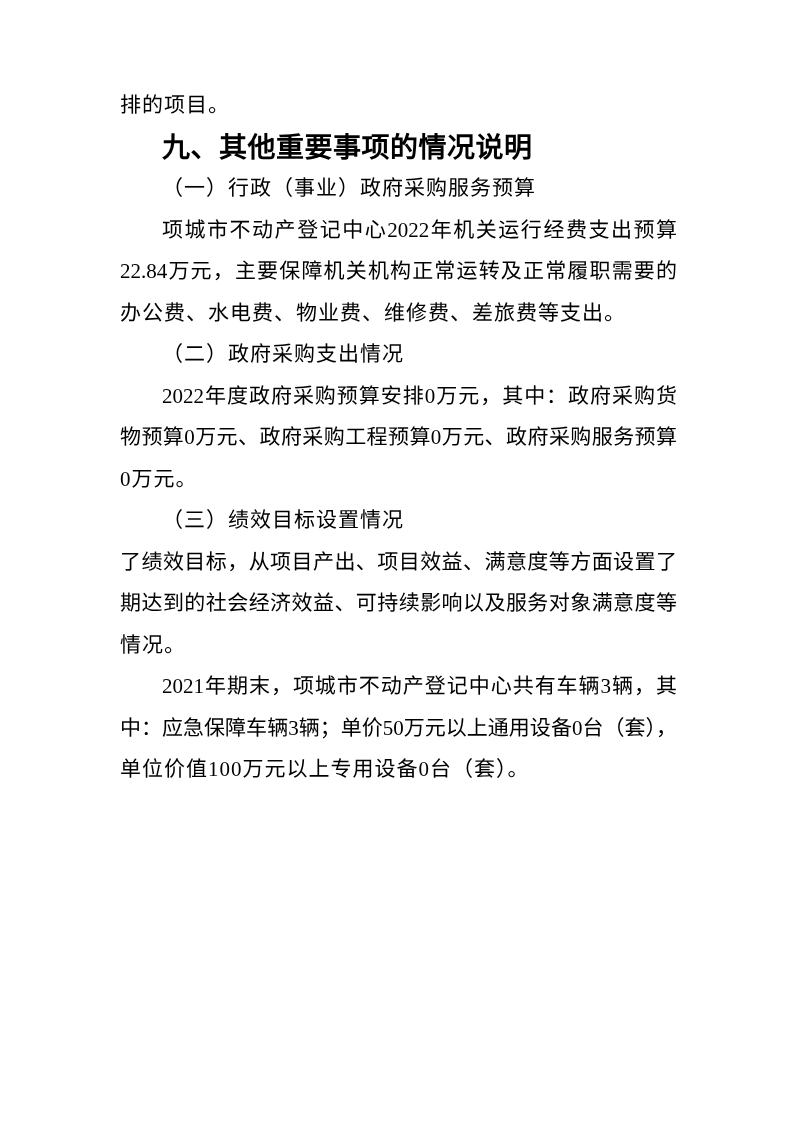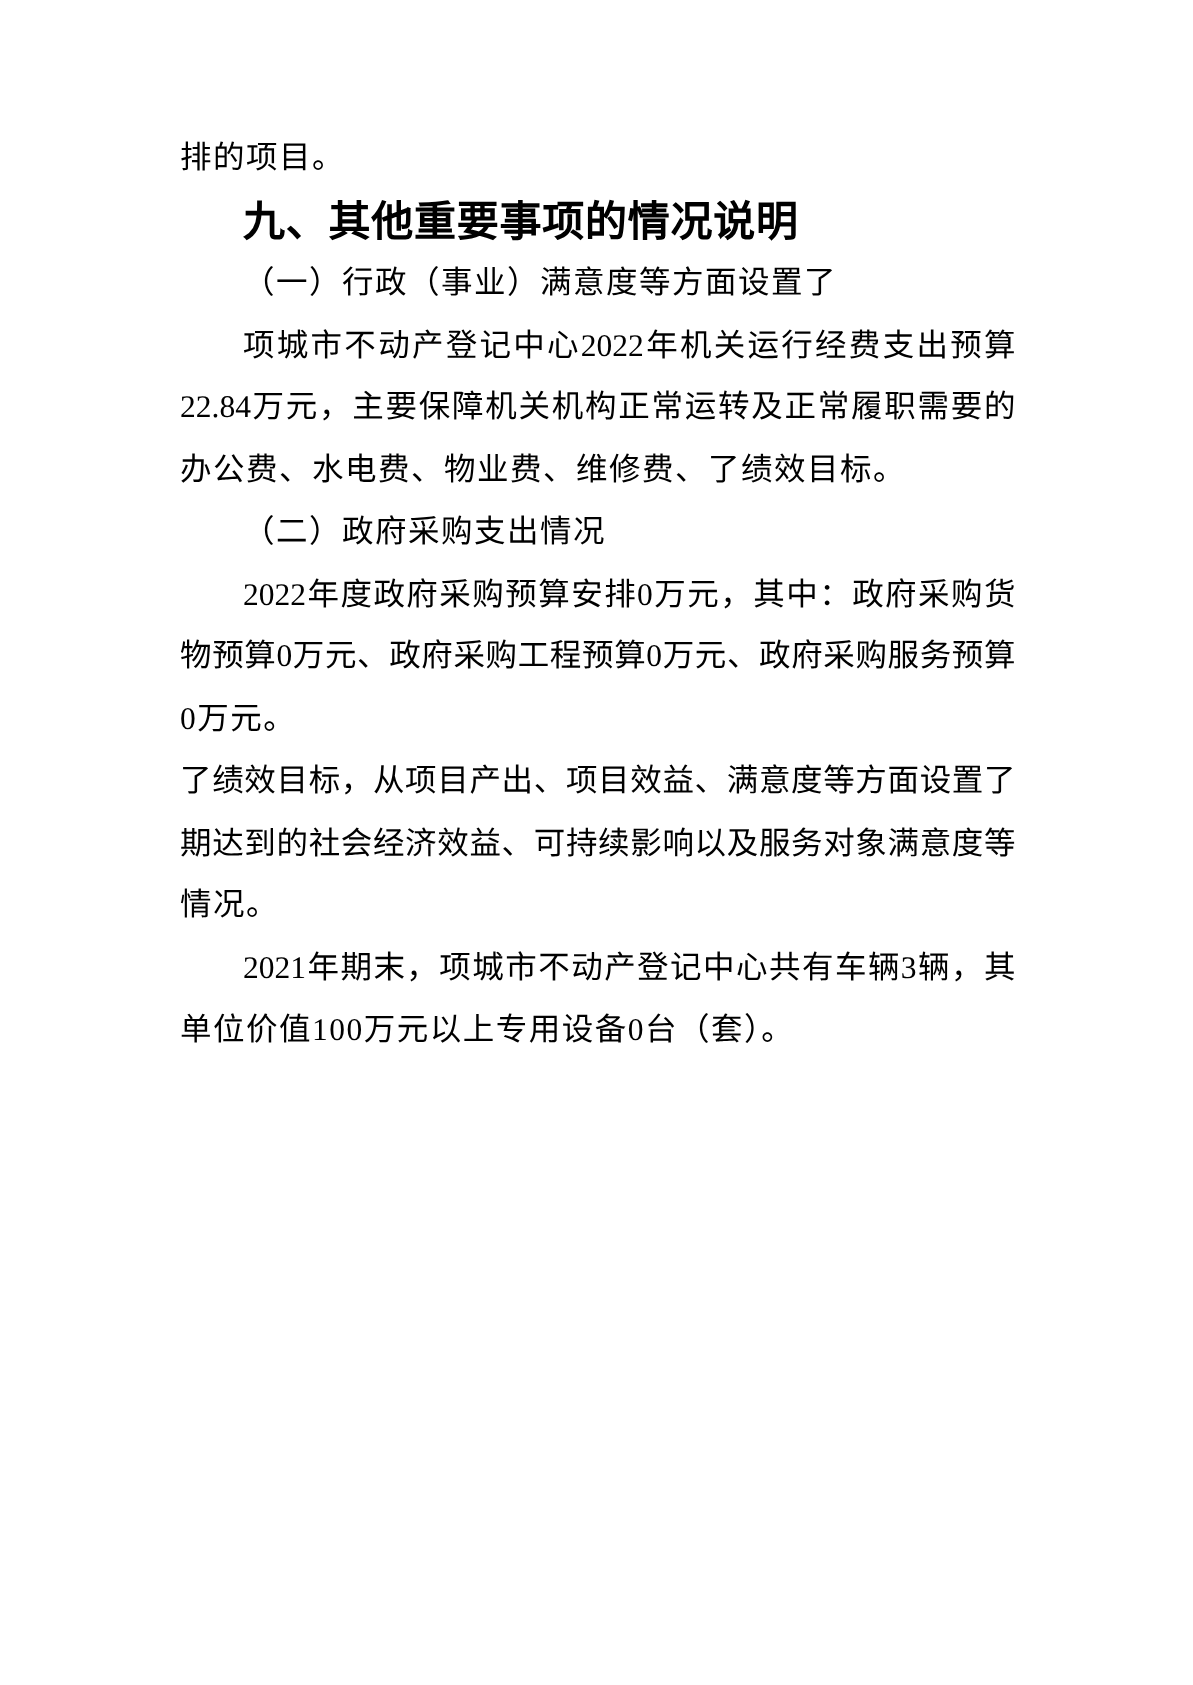--- a/index.html
+++ b/index.html
@@ -51,27 +51,29 @@
     letter-spacing: 0.5px;
   }
 </style>
 </head>
 <body>
 
 <div class="page">
   <div class="text-block">
       <p class="line">排的项目。</p>
       <p class="line indent heading">九、其他重要事项的情况说明</p>
-      <p class="line indent">（一）行政（事业）满意度等方面设置了</p>
+      <p class="line indent">（一）行政（事业）政府采购服务预算</p>
       <p class="line indent justify">项城市不动产登记中心2022年机关运行经费支出预算</p>
       <p class="line justify">22.84万元，主要保障机关机构正常运转及正常履职需要的</p>
-      <p class="line">办公费、水电费、物业费、维修费、了绩效目标。</p>
+      <p class="line">办公费、水电费、物业费、维修费、差旅费等支出。</p>
       <p class="line indent">（二）政府采购支出情况</p>
       <p class="line indent justify">2022年度政府采购预算安排0万元，其中：政府采购货</p>
       <p class="line justify">物预算0万元、政府采购工程预算0万元、政府采购服务预算</p>
       <p class="line">0万元。</p>
+      <p class="line indent">（三）绩效目标设置情况</p>
       <p class="line justify">了绩效目标，从项目产出、项目效益、满意度等方面设置了</p>
       <p class="line justify">期达到的社会经济效益、可持续影响以及服务对象满意度等</p>
       <p class="line">情况。</p>
       <p class="line indent justify">2021年期末，项城市不动产登记中心共有车辆3辆，其</p>
+      <p class="line justify">中：应急保障车辆3辆；单价50万元以上通用设备0台（套），</p>
       <p class="line">单位价值100万元以上专用设备0台（套）。</p>
     </div>
 </div>
 
 </body></html>

